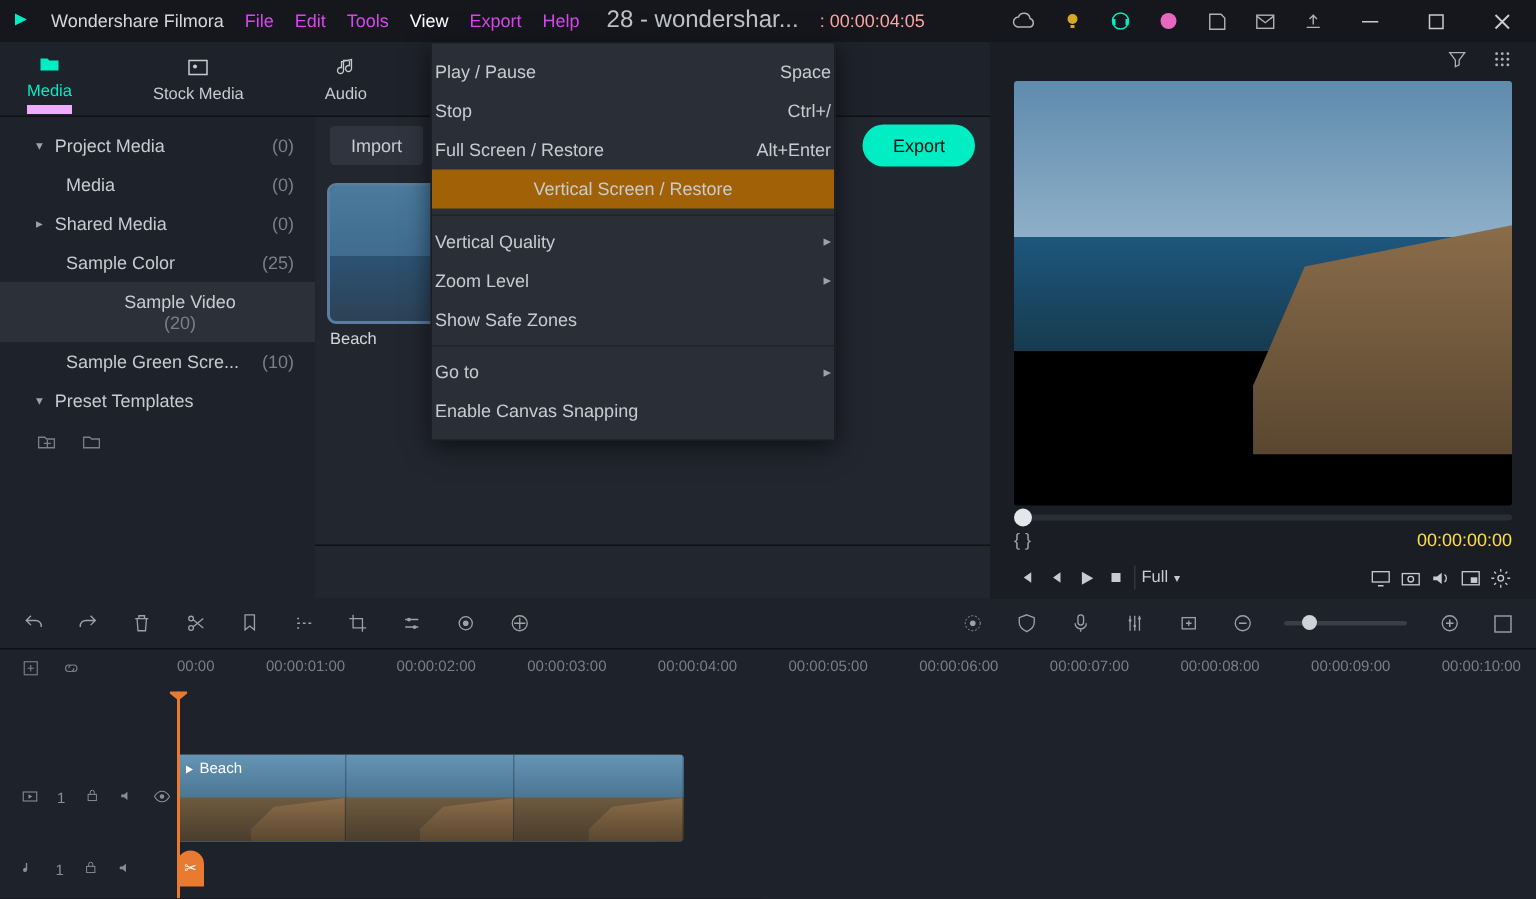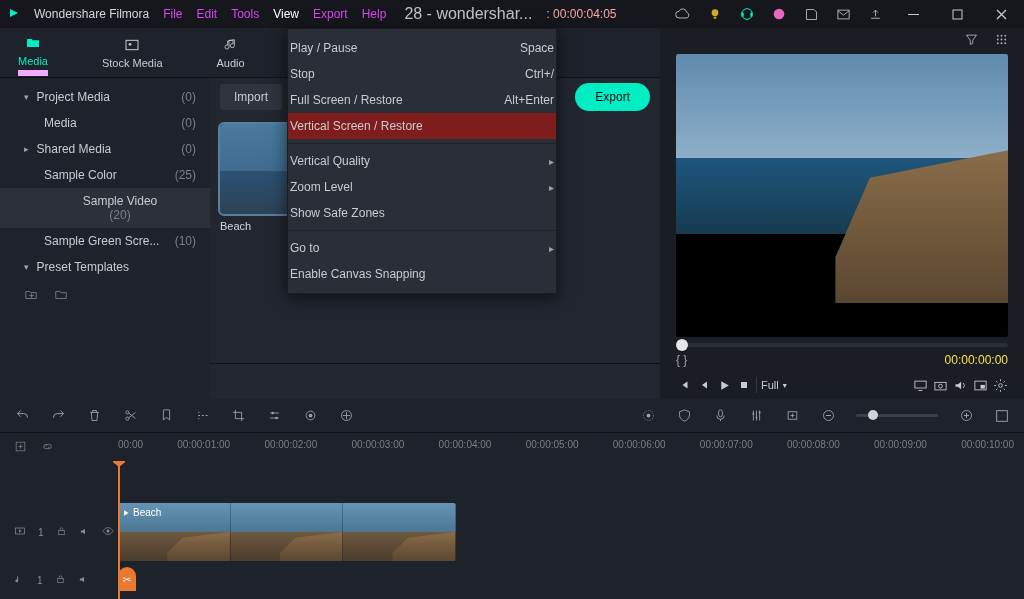--- a/index.html
+++ b/index.html
@@ -80,21 +80,21 @@
 .track .tbody { flex:1; height:100%; position:relative;}
 .clip { position:absolute; left:8px; top:2px; height:58px; width:338px; background: linear-gradient(to right,#5a7a90,#3f5b70); border-radius:3px; overflow:hidden; display:flex;}
 .clip .cname { position:absolute; left:4px; top:4px; color:#fff; font-size:10px; z-index:2; display:flex; align-items:center; gap:3px;}
 .clip .cname svg{ width:8px;height:8px;}
 .clip .cframe { flex:1; border-right:1px solid rgba(0,0,0,.25); background: linear-gradient(to bottom,#6694b4 0%,#4a7693 50%,#6d5a3f 50%,#4a3d2c 100%); position:relative;}
 .clip .cframe::after{ content:""; position:absolute; right:0; bottom:0; width:56%; height:50%; background:linear-gradient(#8a6d4a,#5a4630); clip-path:polygon(25% 20%,100% 0,100% 100%,0 100%,0 72%);}
 .cuthandle { position:absolute; left:118px; bottom:8px; width:18px; height:24px; background:#e97a32; border-top-left-radius:10px; border-top-right-radius:10px; display:flex; align-items:center; justify-content:center; color:#fff; font-size:10px; z-index:6;}
 .menu-overlay { position:absolute; left:287px; top:28px; width:270px; background:#2a2e37; border:1px solid #1a1d22; box-shadow:0 4px 16px rgba(0,0,0,.6); z-index:50; padding:6px 0;}
 .menu-overlay .mi { display:flex; justify-content:space-between; align-items:center; padding:6px 2px; font-size:12px; color:#c8cbd0; cursor:pointer;}
 .menu-overlay .mi.disabled { color:#5a5e65; cursor:default;}
-.menu-overlay .mi.hl { background:#7f1d1d;}
+.menu-overlay .mi.hl { background:#a16207;justify-content:center;}
 .menu-overlay .sep { height:1px; background:#1f232a; margin:4px 0;}
 .menu-overlay .arrow { font-size:10px; color:#9ea2a8;}
 svg{ fill:currentColor;}
 </style>
 </head>
 <body>
 
 <div class="titlebar">
   <span><svg class="logo-icon" viewBox="0 0 24 24">
         <path d="M4 4 L20 12 L4 20 Z"></path>

